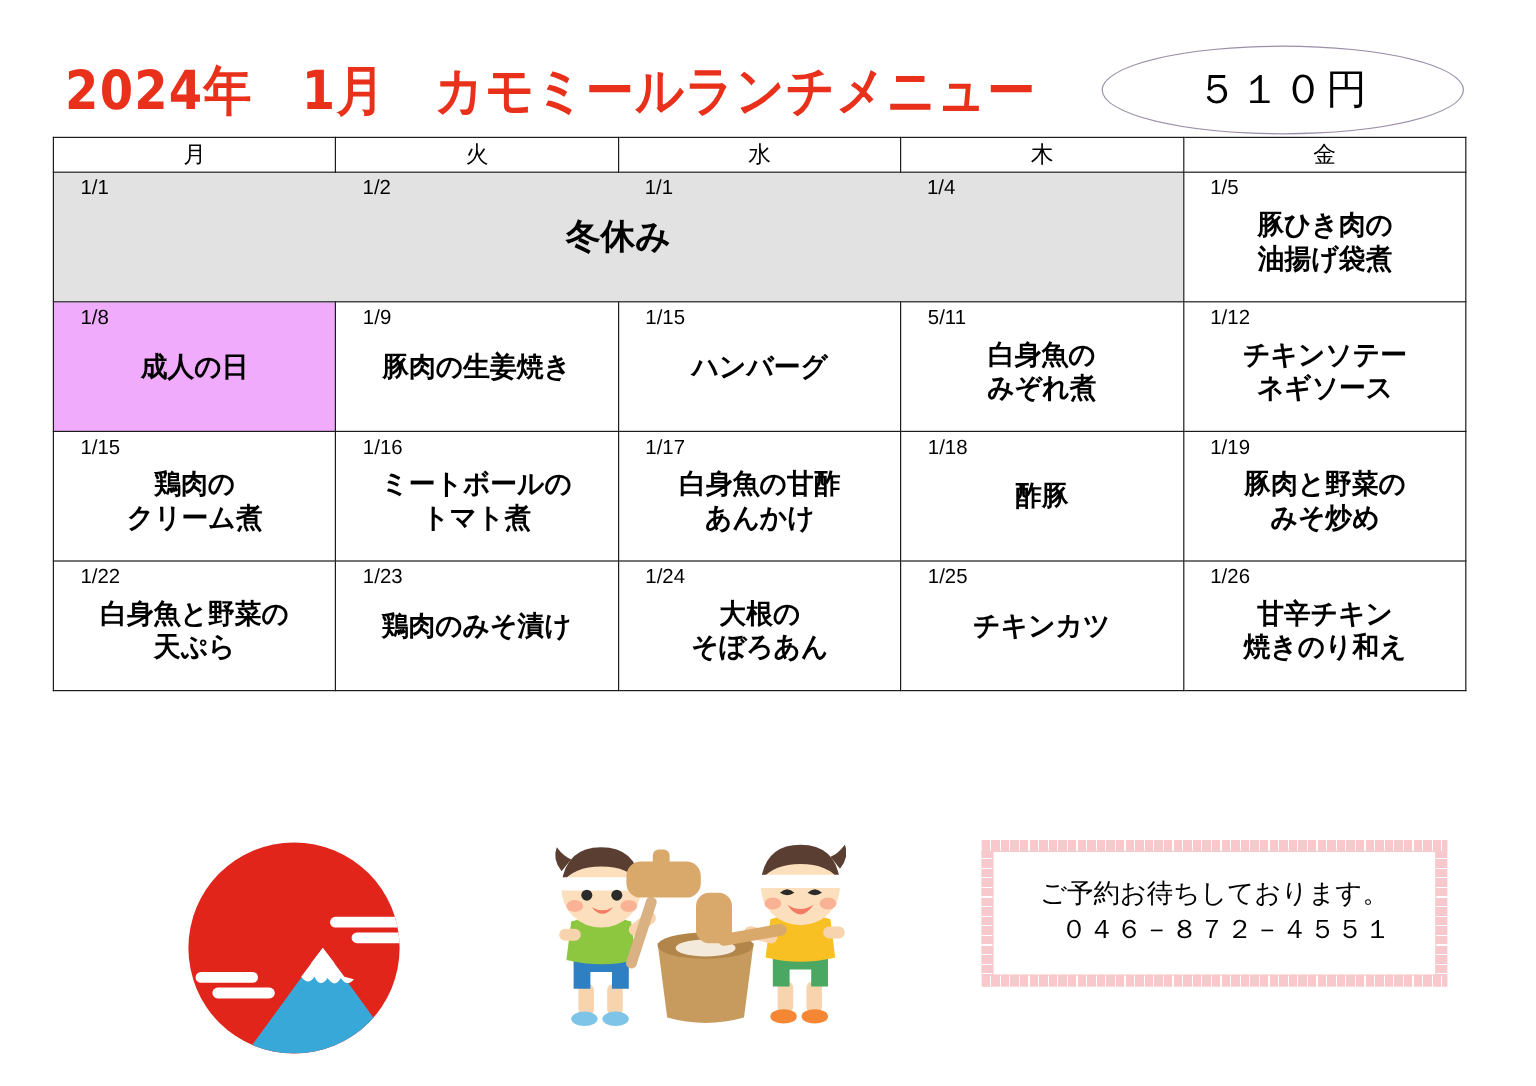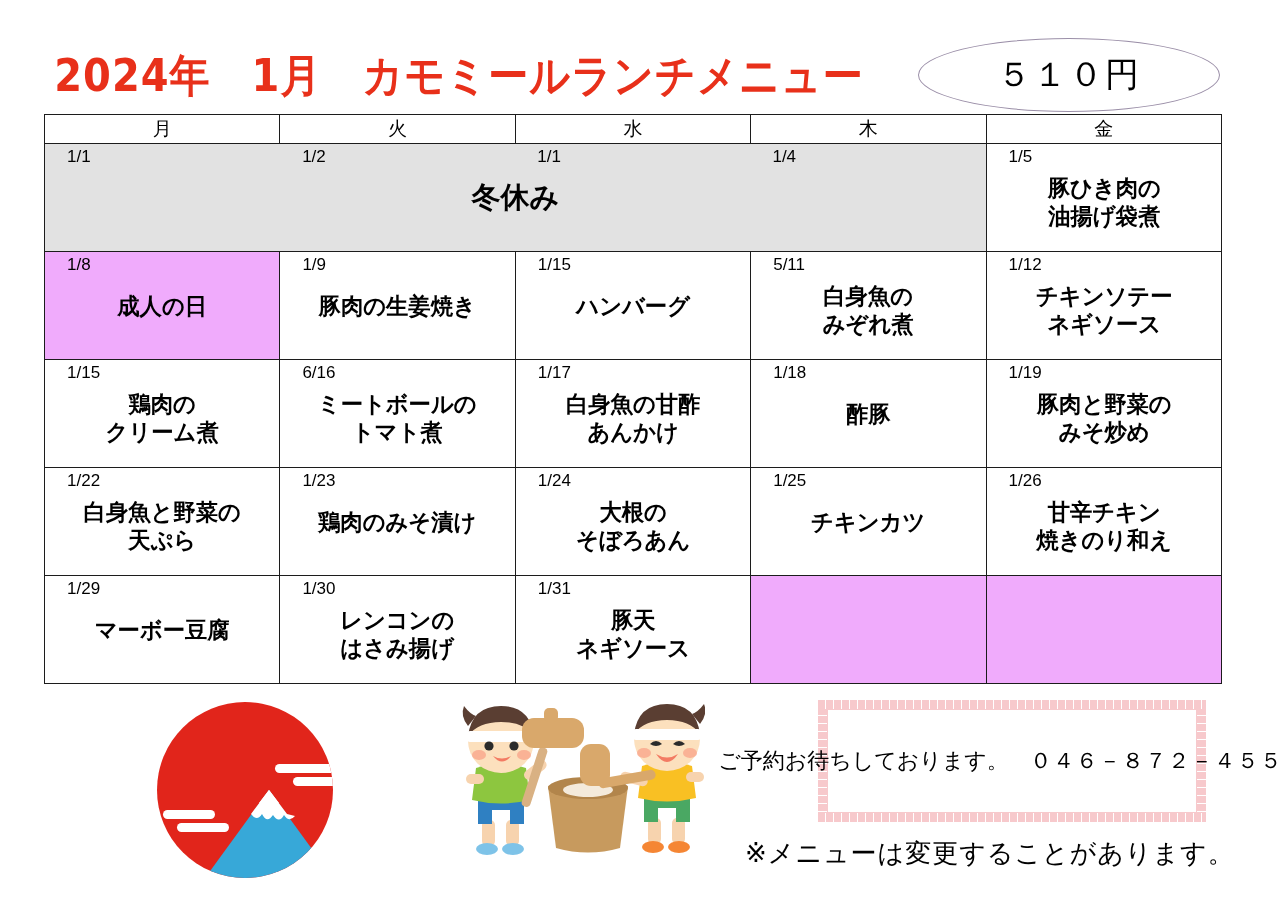--- a/index.html
+++ b/index.html
@@ -173,21 +173,21 @@
       #f7c9cc;
     box-sizing: border-box;
     padding: 10px;
   }
   #stamp-inner {
     width: 100%;
     height: 100%;
     background: #ffffff;
     box-sizing: border-box;
     display: flex;
-    flex-direction: row;
+    flex-direction: column;
     align-items: center;
     justify-content: center;
     gap: 1px;
   }
   #stamp-inner div {
     font-size: 22px;
     line-height: 1.28;
     font-family: "DejaVu Sans", sans-serif;
     white-space: nowrap;
   }
@@ -288,21 +288,21 @@
     <tr class="week-row">
       <td>
         <div class="cell">
           <div class="cell-date">1/15</div>
           <div class="cell-dish">鶏肉の
 クリーム煮</div>
         </div>
       </td>
       <td>
         <div class="cell">
-          <div class="cell-date">6/16</div>
+          <div class="cell-date">1/16</div>
           <div class="cell-dish">ミートボールの
 トマト煮</div>
         </div>
       </td>
       <td>
         <div class="cell">
           <div class="cell-date">1/17</div>
           <div class="cell-dish">白身魚の甘酢
 あんかけ</div>
         </div>
@@ -351,44 +351,20 @@
       </td>
       <td>
         <div class="cell">
           <div class="cell-date">1/26</div>
           <div class="cell-dish">甘辛チキン
 焼きのり和え</div>
         </div>
       </td>
     </tr>
 
-    <tr class="week-row">
-      <td>
-        <div class="cell">
-          <div class="cell-date">1/29</div>
-          <div class="cell-dish single-line">マーボー豆腐</div>
-        </div>
-      </td>
-      <td>
-        <div class="cell">
-          <div class="cell-date">1/30</div>
-          <div class="cell-dish">レンコンの
-はさみ揚げ</div>
-        </div>
-      </td>
-      <td>
-        <div class="cell">
-          <div class="cell-date">1/31</div>
-          <div class="cell-dish">豚天
-ネギソース</div>
-        </div>
-      </td>
-      <td class="shaded"></td>
-      <td class="shaded"></td>
-    </tr>
   </tbody>
 </table>
 
 <div id="footer">
 
   <svg id="fuji-art" viewBox="0 0 205 200">
     <defs>
       <clipPath id="sunClip">
           <circle cx="98" cy="92" r="88"></circle>
         </clipPath>
@@ -463,14 +439,13 @@
     </g>
   </svg>
 
   <div id="stamp-notice">
     <div id="stamp-inner">
       <div>ご予約お待ちしております。</div>
       <div id="stamp-phone">０４６－８７２－４５５１</div>
     </div>
   </div>
 
-  <div id="change-note">※メニューは変更することがあります。</div>
 </div>
 
 </body></html>

